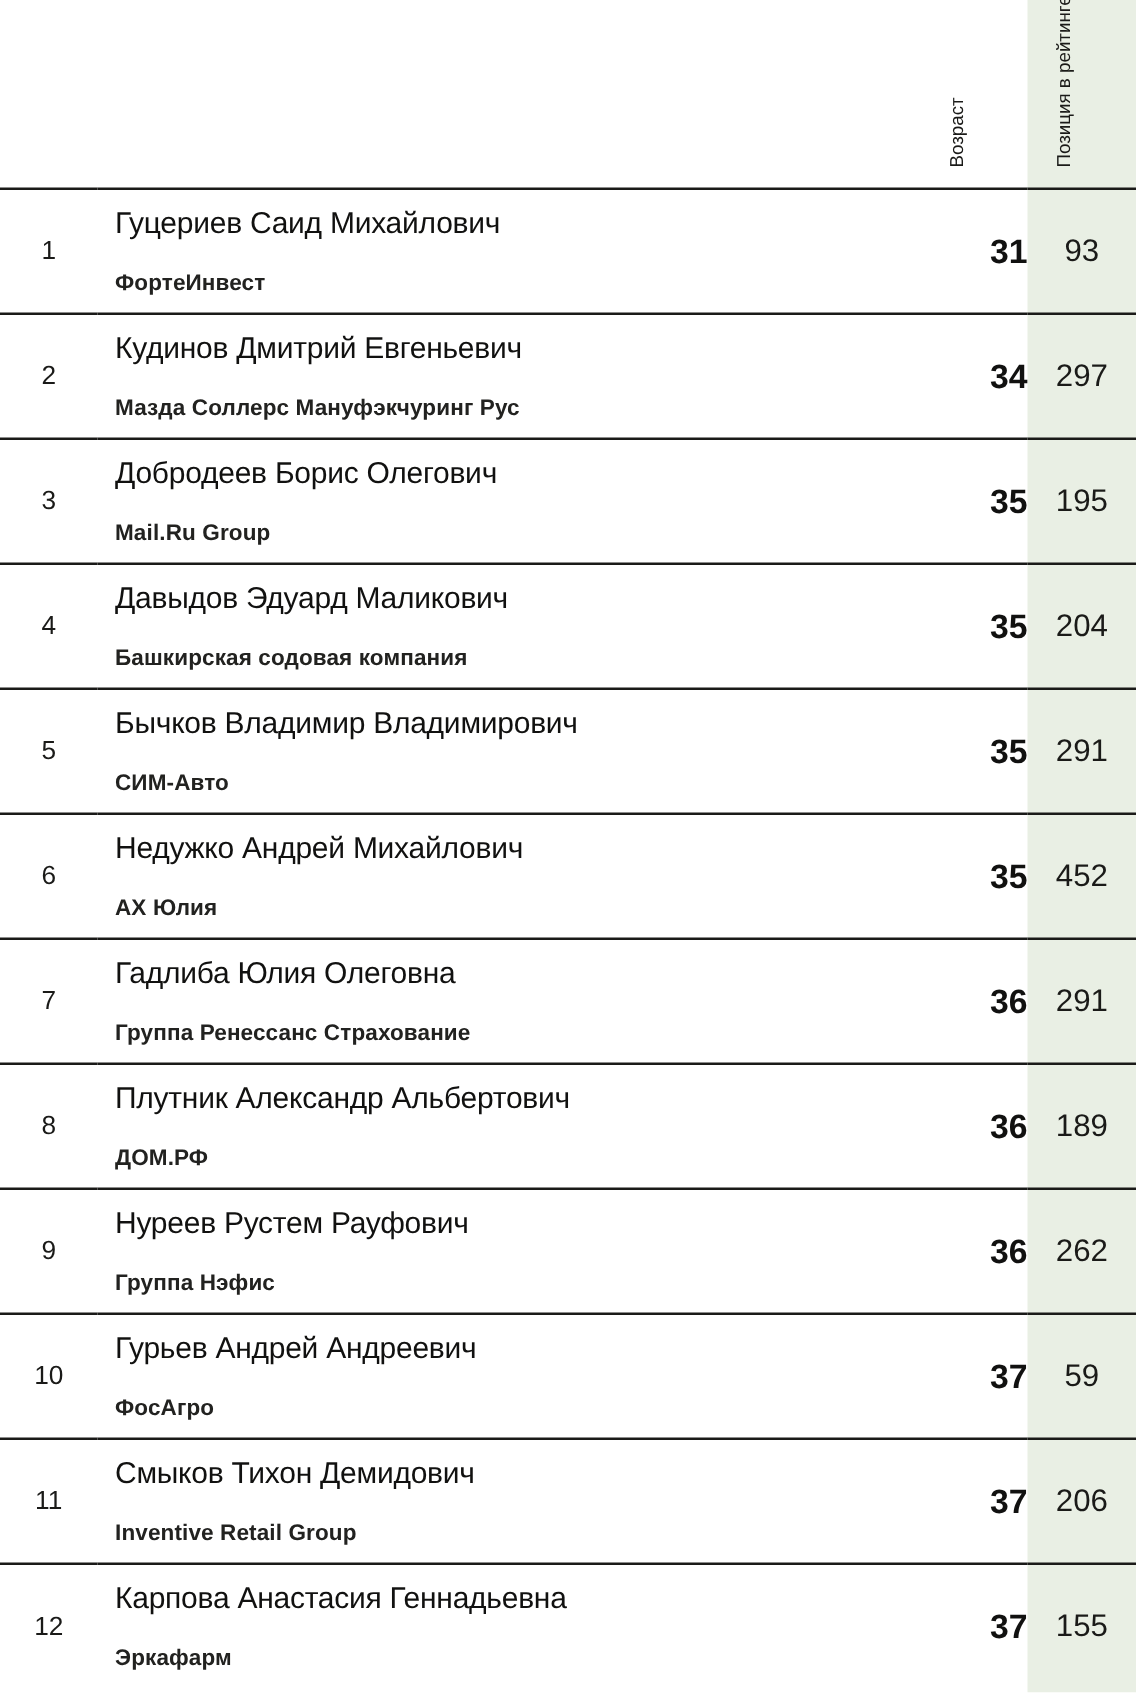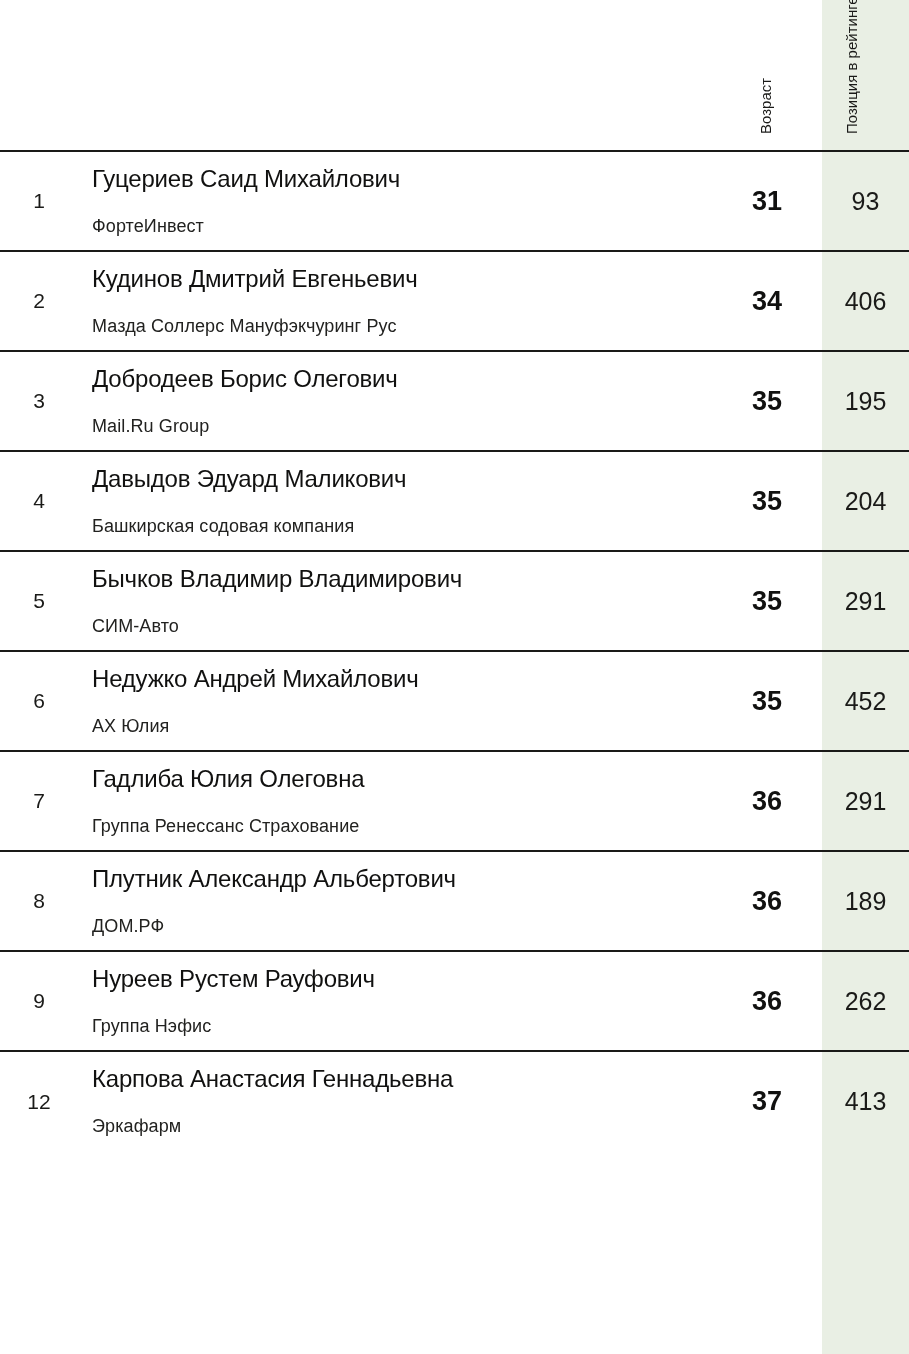--- a/index.html
+++ b/index.html
@@ -95,41 +95,41 @@
     font-size: 21px;
     color: #1a1a18;
   }
   .c-name {
     width: 634px;
     padding-left: 14px !important;
     box-sizing: border-box;
   }
   .c-age {
     width: 110px;
-    text-align: center;
+    text-align: right;
     font-size: 27px;
     font-weight: bold;
     color: #111110;
   }
   .c-rank {
     width: 87px;
     text-align: center;
     font-size: 25px;
     color: #1a1a18;
   }
   .person-name {
     font-size: 24px;
     font-weight: normal;
     color: #111110;
     line-height: 30px;
     letter-spacing: -0.2px;
   }
   .person-company {
     font-size: 18px;
-    font-weight: normal;
+    font-weight: bold;
     color: #222220;
     line-height: 26px;
     letter-spacing: 0.1px;
     margin-top: 19px;
   }
 </style>
 </head>
 <body>
 
 <div class="page">
@@ -156,21 +156,21 @@
           <td class="c-rank">93</td>
         </tr>
 
         <tr>
           <td class="c-num">2</td>
           <td class="c-name">
             <div class="person-name">Кудинов Дмитрий Евгеньевич</div>
             <div class="person-company">Мазда Соллерс Мануфэкчуринг Рус</div>
           </td>
           <td class="c-age">34</td>
-          <td class="c-rank">406</td>
+          <td class="c-rank">297</td>
         </tr>
 
         <tr>
           <td class="c-num">3</td>
           <td class="c-name">
             <div class="person-name">Добродеев Борис Олегович</div>
             <div class="person-company">Mail.Ru Group</div>
           </td>
           <td class="c-age">35</td>
           <td class="c-rank">195</td>
@@ -229,29 +229,47 @@
         <tr>
           <td class="c-num">9</td>
           <td class="c-name">
             <div class="person-name">Нуреев Рустем Рауфович</div>
             <div class="person-company">Группа Нэфис</div>
           </td>
           <td class="c-age">36</td>
           <td class="c-rank">262</td>
         </tr>
 
-
+        <tr>
+          <td class="c-num">10</td>
+          <td class="c-name">
+            <div class="person-name">Гурьев Андрей Андреевич</div>
+            <div class="person-company">ФосАгро</div>
+          </td>
+          <td class="c-age">37</td>
+          <td class="c-rank">59</td>
+        </tr>
+
+        <tr>
+          <td class="c-num">11</td>
+          <td class="c-name">
+            <div class="person-name">Смыков Тихон Демидович</div>
+            <div class="person-company">Inventive Retail Group</div>
+          </td>
+          <td class="c-age">37</td>
+          <td class="c-rank">206</td>
+        </tr>
 
         <tr>
           <td class="c-num">12</td>
           <td class="c-name">
             <div class="person-name">Карпова Анастасия Геннадьевна</div>
             <div class="person-company">Эркафарм</div>
           </td>
           <td class="c-age">37</td>
-          <td class="c-rank">413</td>
+          <td class="c-rank">155</td>
         </tr>
 
       </tbody>
     </table>
 
   </div>
 </div>
 
 </body></html>

